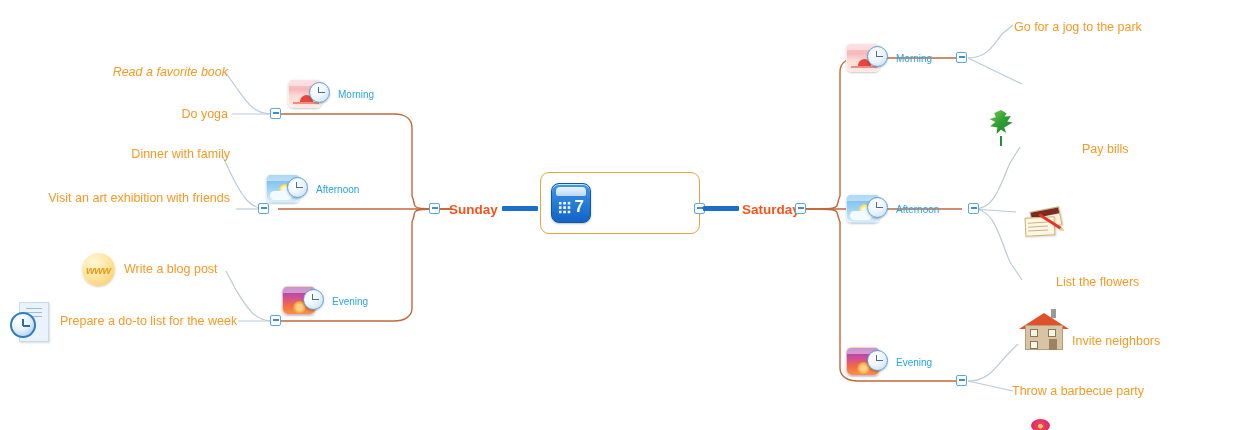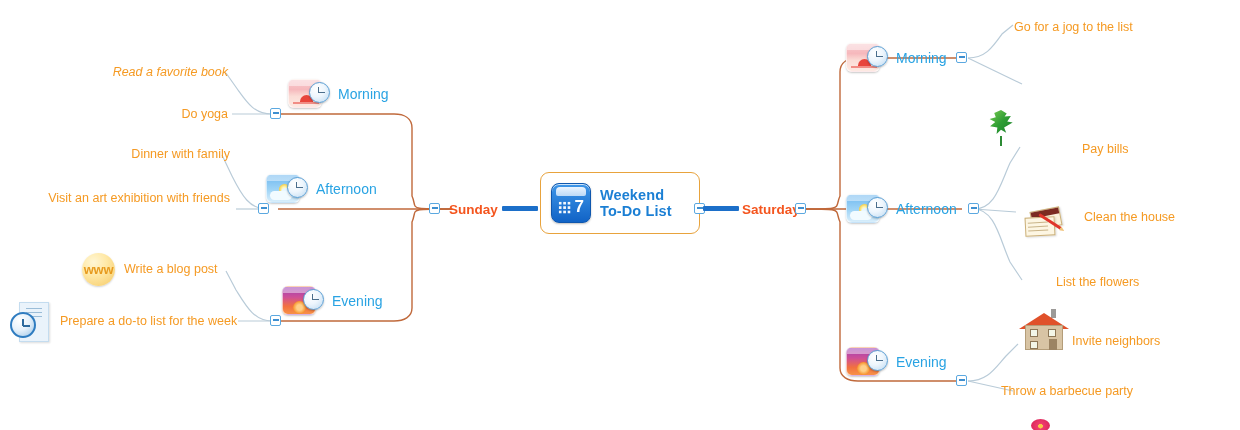--- a/index.html
+++ b/index.html
@@ -31,21 +31,21 @@
   .cal-icon .day{position:absolute;right:6px;top:14px;color:#fff;font-weight:bold;
     font-size:17px;line-height:17px;}
   .central-title{color:#1B7FD4;font-weight:bold;font-size:14.5px;line-height:16px;letter-spacing:.1px;}
 
   
   .day-label{position:absolute;color:#F4551E;font-weight:bold;font-size:13.5px;white-space:nowrap;}
   .thick-link{position:absolute;height:5px;background:#1C6FC9;border-radius:1px;}
 
   
   .period{position:absolute;display:flex;align-items:center;gap:8px;white-space:nowrap;}
-  .period .plabel{color:#29A3E3;font-size:14px;}
+  .period .plabel{color:#29A3E3;font-size:10px;}
   .pic{position:relative;width:42px;height:30px;flex:0 0 auto;}
   .pic .card{position:absolute;left:0;top:0;width:34px;height:29px;border-radius:6px;
     overflow:hidden;box-shadow:0 1px 2px rgba(0,0,0,.22);border:1px solid rgba(255,255,255,.6);box-sizing:border-box;}
   .pic .card::after{content:"";position:absolute;left:0;right:0;top:0;height:6px;
     background:rgba(255,255,255,.45);}
   .card.morning{background:linear-gradient(#f7c9cd 0%,#f6b8bc 35%,#fbdcd6 60%,#fde9e2 100%);}
   .card.morning .sun{position:absolute;left:11px;top:15px;width:13px;height:7px;
     border-radius:7px 7px 0 0;background:#e8453c;}
   .card.morning .ray{position:absolute;left:4px;top:22px;width:26px;height:1.5px;background:rgba(232,69,60,.55);}
   .card.afternoon{background:linear-gradient(#6fb8ef 0%,#9fd4f6 55%,#d9eefb 100%);}
@@ -69,21 +69,21 @@
 
   
   .task{position:absolute;color:#F59A23;font-size:12.5px;line-height:16px;}
   .task.r{text-align:right;}
 
   
   .ticon{position:absolute;}
   .ic-www{width:33px;height:33px;border-radius:50%;
     background:radial-gradient(circle at 35% 28%, #fff6d5 0%, #ffe9a8 40%, #f5c964 100%);
     box-shadow:0 1px 2px rgba(0,0,0,.18);display:flex;align-items:center;justify-content:center;}
-  .ic-www span{color:#e79b1f;font-size:13px;font-weight:bold;letter-spacing:-.3px;}
+  .ic-www span{color:#e79b1f;font-size:11px;font-weight:bold;letter-spacing:-.3px;font-style:italic;}
   .ic-doc{width:40px;height:45px;position:relative;}
   .ic-doc .page{position:absolute;left:9px;top:2px;width:28px;height:38px;background:#eaf3fb;
     border:1px solid #c4dcef;box-shadow:1px 1px 2px rgba(0,0,0,.14);}
   .ic-doc .page::after{content:"";position:absolute;left:6px;top:5px;width:16px;height:1.4px;
     background:#9bbdd8;box-shadow:0 4px 0 #9bbdd8,0 8px 0 #9bbdd8;}
   .ic-doc .clk{position:absolute;left:0;top:12px;width:26px;height:26px;border-radius:50%;
     background:radial-gradient(circle at 35% 30%,#ffffff 0%,#e8f2fb 45%,#9dc5e6 100%);
     border:2.4px solid #2f7cc0;box-sizing:border-box;}
   .ic-doc .clk::before{content:"";position:absolute;left:10px;top:5px;width:1.6px;height:7px;background:#2f6b9e;}
   .ic-doc .clk::after{content:"";position:absolute;left:11px;top:11px;width:7px;height:1.6px;background:#2f6b9e;}
@@ -159,24 +159,20 @@
       <path d="M968 381 C 988 381 995 368 1006 356 L1018 344"></path>
       <path d="M968 381 L1013 391"></path>
     </g>
   </svg>
 
   <div class="central">
     <div class="cal-icon">
       <div class="dots"></div>
       <div class="day">7</div>
     </div>
-    <div class="central-title">
-      <div>Weekend</div>
-      <div>To-Do List</div>
-    </div>
   </div>
   <div class="toggle" style="left:694px;top:203px;"></div>
 
   <div class="thick-link" style="left:502px;top:206px;width:36px;"></div>
   <div class="day-label" style="left:449px;top:202px;">Sunday</div>
   <div class="toggle" style="left:429px;top:203px;"></div>
 
   <div class="thick-link" style="left:703px;top:206px;width:36px;"></div>
   <div class="day-label" style="left:742px;top:202px;">Saturday</div>
   <div class="toggle" style="left:795px;top:203px;"></div>
@@ -236,21 +232,21 @@
     <div class="pic">
       <div class="card morning">
           <div class="sun"></div>
           <div class="ray"></div>
         </div>
       <div class="clock"></div>
     </div>
     <div class="plabel">Morning</div>
   </div>
   <div class="toggle" style="left:956px;top:52px;"></div>
-  <div class="task" style="left:1014px;top:19px;width:210px;">Go for a jog to the list</div>
+  <div class="task" style="left:1014px;top:19px;width:210px;">Go for a jog to the park</div>
   <div class="ticon ic-leaf" style="left:985px;top:64px;">
       <div class="lf"></div>
       <div class="stem"></div>
     </div>
 
   <div class="period" style="left:846px;top:194px;">
     <div class="pic">
       <div class="card afternoon">
           <div class="sun"></div>
           <div class="cloud2"></div>
@@ -271,34 +267,33 @@
 
   <div class="ticon ic-house" style="left:1018px;top:190px;">
     <div class="chim"></div>
       <div class="roof"></div>
       <div class="body"></div>
     <div class="win w1"></div>
       <div class="win w2"></div>
       <div class="win w3"></div>
       <div class="door"></div>
   </div>
-  <div class="task" style="left:1084px;top:209px;width:150px;">Clean the house</div>
 
   <div class="ticon ic-flower" style="left:1026px;top:258px;">
     <div class="bloom"></div>
   </div>
   <div class="task" style="left:1056px;top:274px;width:160px;">List the flowers</div>
 
   <div class="period" style="left:846px;top:347px;">
     <div class="pic">
       <div class="card evening">
           <div class="sun"></div>
         </div>
       <div class="clock"></div>
     </div>
     <div class="plabel">Evening</div>
   </div>
   <div class="toggle" style="left:956px;top:375px;"></div>
 
   <div class="task" style="left:1072px;top:333px;width:150px;">Invite neighbors</div>
-  <div class="task" style="left:972px;top:383px;width:190px;text-align:center;">Throw a barbecue party</div>
+  <div class="task" style="left:1012px;top:383px;width:190px;">Throw a barbecue party</div>
 
 </div>
 
 </body></html>

